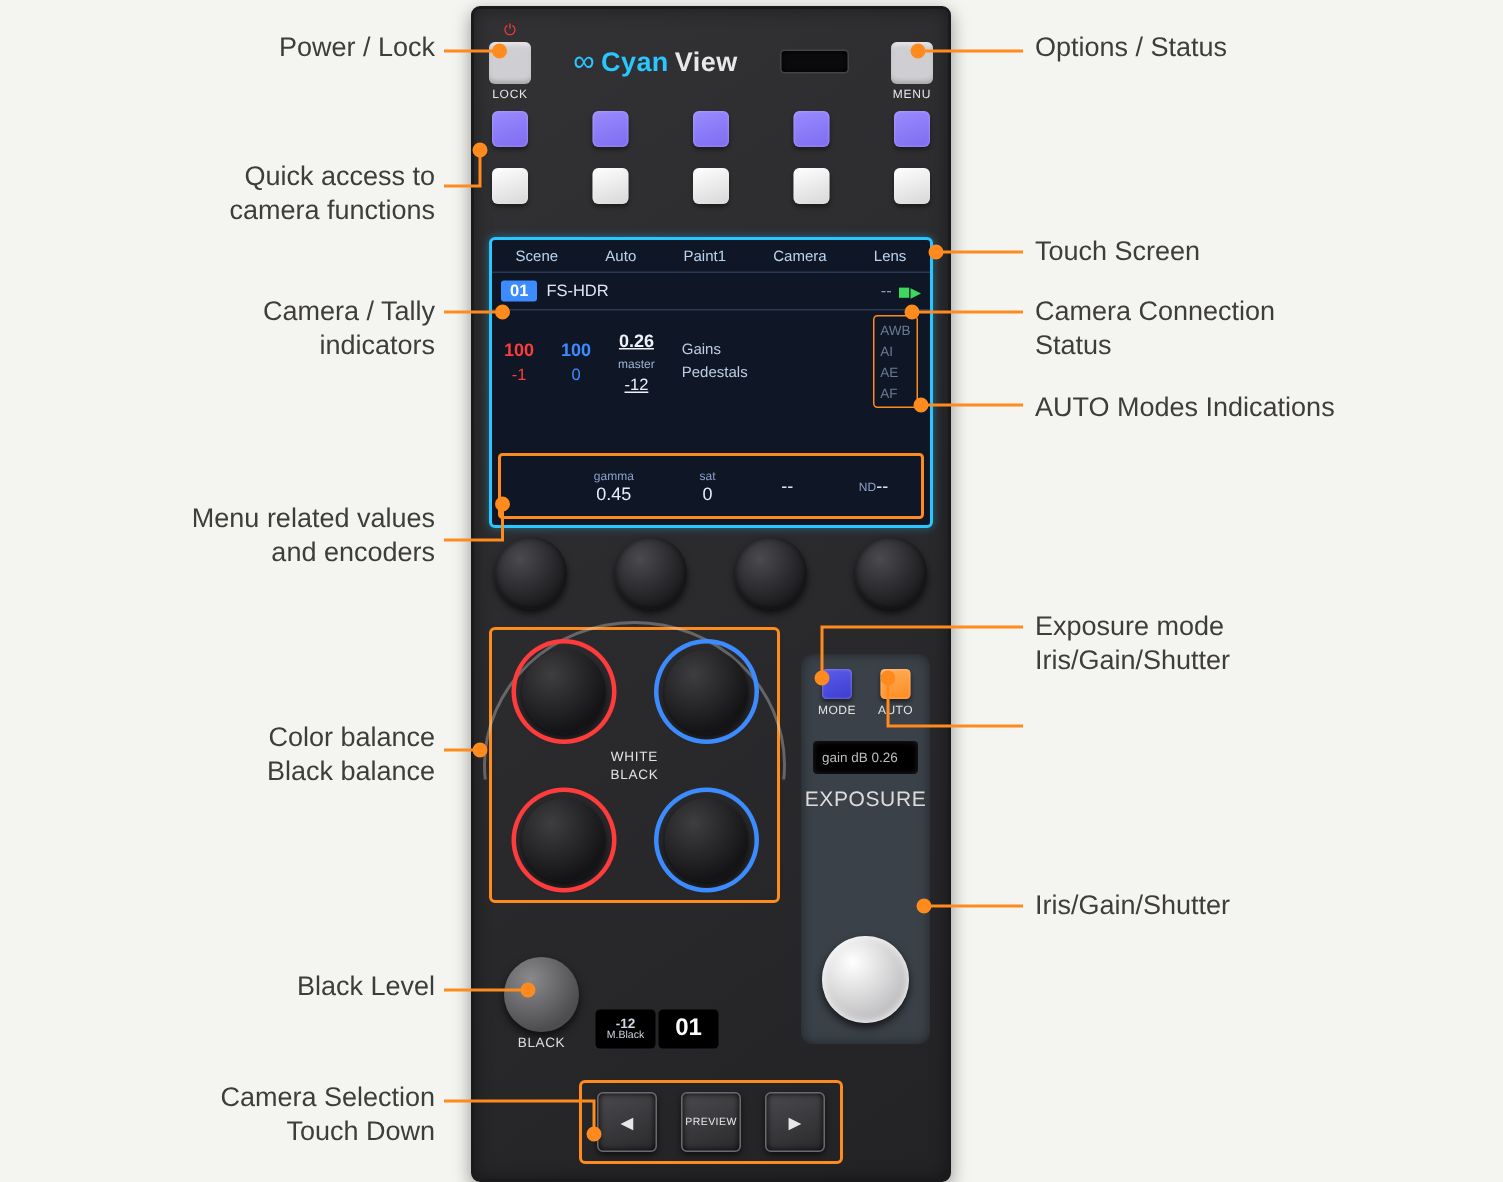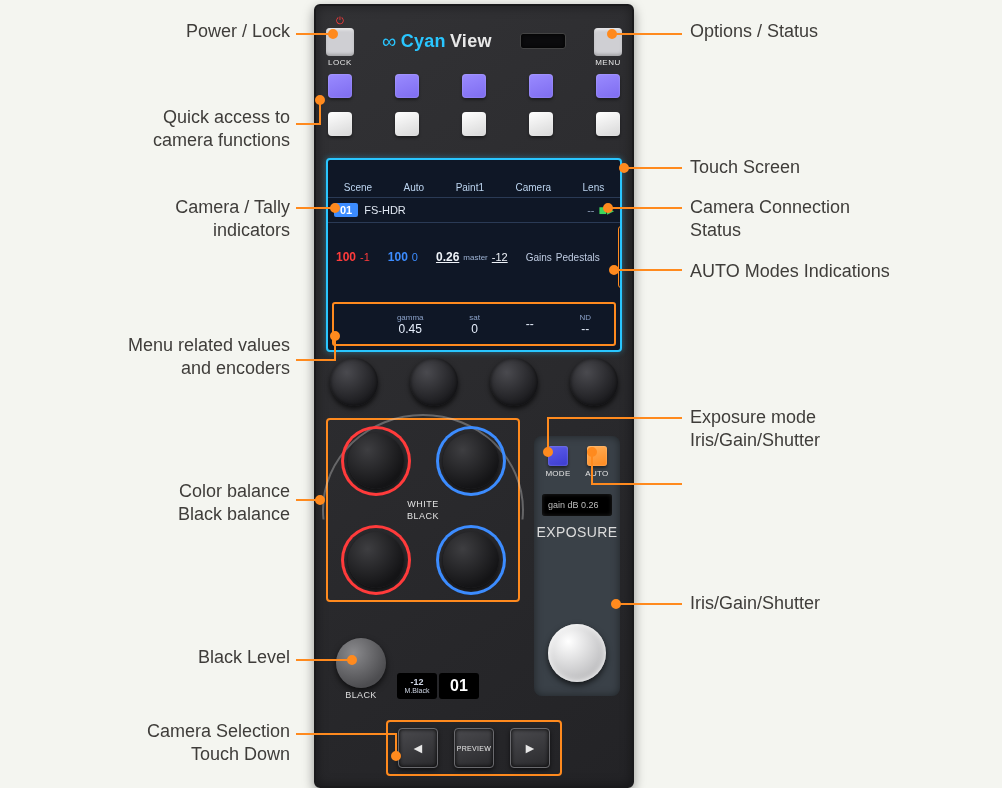--- a/index.html
+++ b/index.html
@@ -96,21 +96,21 @@
     position: absolute;
     top: 152px; left: 10px; right: 10px; height: 190px;
     border: 2px solid var(--cyan);
     border-radius: 4px;
     background: #0f1726;
     box-shadow: 0 0 6px #29c6ff66;
     overflow: hidden;
   }
   .screen-tabs {
     display: flex; justify-content: space-around;
-    padding: 22px 0 4px;
+    padding: 6px 0 4px;
     border-bottom: 1px solid #2a3a55;
   }
   .screen-tabs span {
     color: #bcd4ef; font-size: 10px;
     cursor: pointer;
   }
   .screen-status {
     display: flex; align-items: center; justify-content: space-between;
     padding: 4px 6px;
     border-bottom: 1px solid #2a3a55;
@@ -122,21 +122,21 @@
     font-weight: 700;
   }
   .model { color: #e0e7f2; margin-left: 6px; flex: 1; }
   .conn-icon { color: var(--green); font-size: 14px; margin-left: 4px; }
 
   .screen-values {
     display: flex; font-size: 12px; height: 60px;
     align-items: center; padding: 4px 8px;
     gap: 18px;
   }
-  .vcell { display:flex; flex-direction:row; align-items:center; gap:4px; }
+  .vcell { display:flex; flex-direction:column; align-items:center; gap:4px; }
   .vcell .top { font-weight:700; }
   .vcell .bot { font-size: 11px; }
   .vcell.red .top, .vcell.red .bot { color: var(--red); }
   .vcell.blue .top, .vcell.blue .bot { color: var(--blue); }
   .vcell.white .top, .vcell.white .bot { color: #eef2f8; text-decoration: underline; }
   .vcell.labels { color:#bfcce2; font-size:10px; align-items:flex-start;}
   .auto-col {
     display:flex; flex-direction:column; gap:4px;
     font-size: 9px; color: #6b7b93;
     border: 1px solid var(--orange); border-radius: 3px; padding: 4px 4px;
@@ -392,21 +392,21 @@
           <span>0.45</span>
         </div>
         <div style="display:flex;flex-direction:column;align-items:center">
           <span style="font-size:8px;color:#8aa0c7">sat</span>
           <span>0</span>
         </div>
         <div style="display:flex;flex-direction:column;align-items:center">
           <span style="font-size:8px;color:#8aa0c7"></span>
           <span>--</span>
         </div>
-        <div style="display:flex;flex-direction:column;align-items:center">
+        <div style="display:flex;align-items:center">
           <span style="font-size:8px;color:#8aa0c7">ND</span>
           <span>--</span>
         </div>
       </div>
     </div>
 
     <div class="knob-row">
       <div class="knob"></div>
       <div class="knob"></div>
       <div class="knob"></div>

